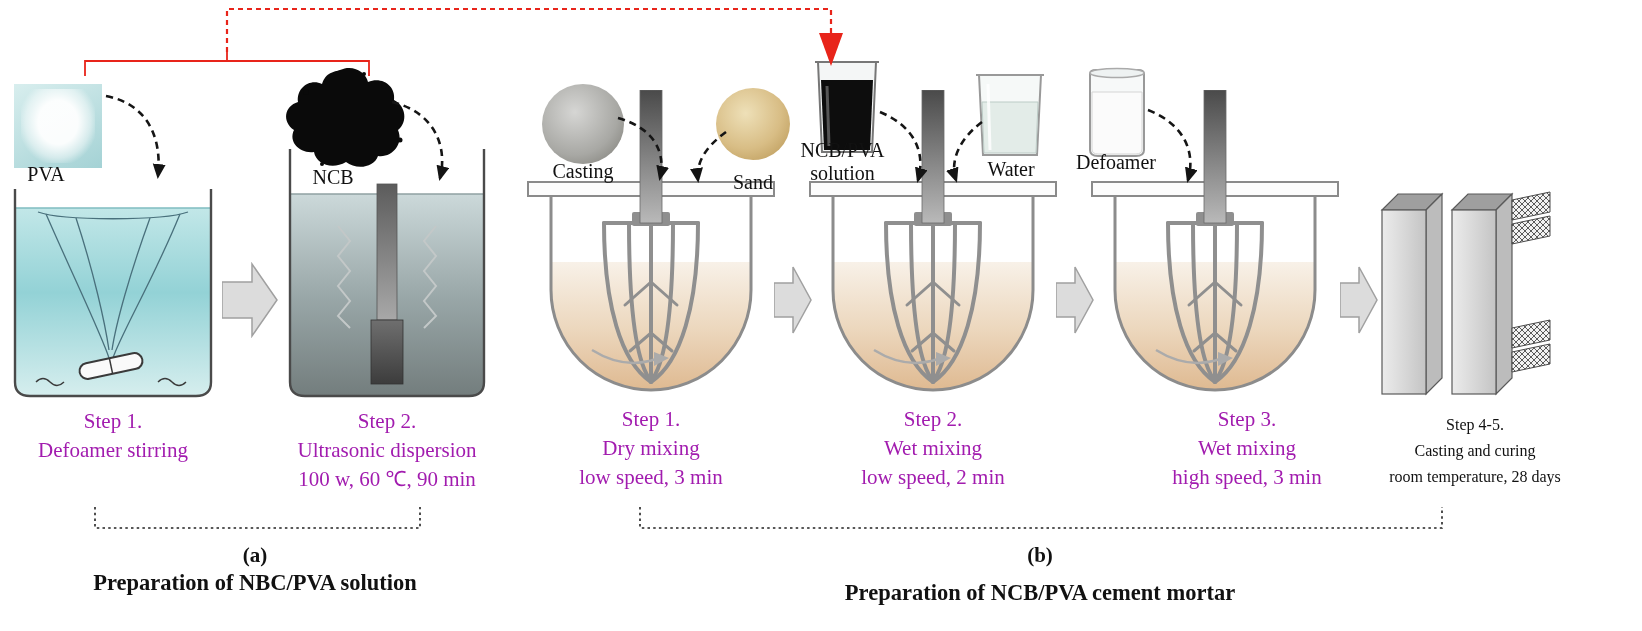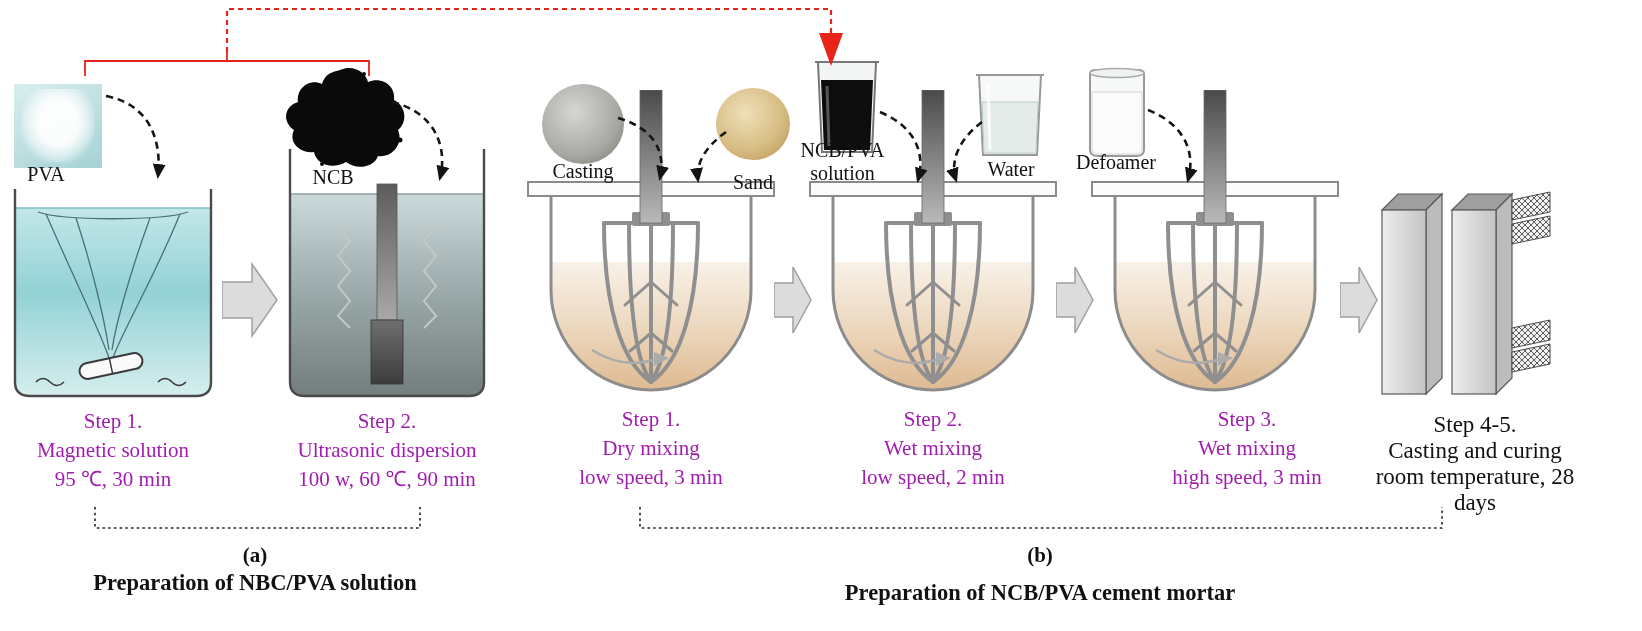--- a/index.html
+++ b/index.html
@@ -4,21 +4,21 @@
 <style>
   * { margin:0; padding:0; box-sizing:border-box; }
   html,body { background:#ffffff; }
   .canvas {
     position:relative; width:1642px; height:631px; background:#ffffff;
     font-family:"Liberation Serif", serif; color:#111; overflow:hidden;
   }
   svg.fig { position:absolute; }
   .overlay { position:absolute; left:0; top:0; z-index:6; pointer-events:none; }
   .caption { position:absolute; text-align:center; font-size:21px; line-height:29px; color:#a21caf; }
-  .caption-small { position:absolute; text-align:center; font-size:23px; line-height:26px; color:#111; }
+  .caption-small { position:absolute; text-align:center; font-size:16px; line-height:26px; color:#111; }
   .ing-label { position:absolute; text-align:center; font-size:20px; line-height:23px; color:#111; z-index:4; }
   .sec-label { position:absolute; text-align:center; font-weight:bold; font-size:21px; color:#111; }
   .sec-title { position:absolute; text-align:center; font-weight:bold; font-size:22.5px; color:#111; }
   .photo { position:absolute; z-index:2; }
 </style>
 </head>
 <body>
 
 <div class="canvas">
 
@@ -133,22 +133,21 @@
     <rect x="89" y="172" width="32" height="64" fill="url(#tipg)" stroke="#333" stroke-width="0.8"></rect>
     <path d="M8,1 L8,234 Q8,248 23,248 L187,248 Q202,248 202,234 L202,1" fill="none" stroke="#4a4a4a" stroke-width="2.4"></path>
   </svg>
 
   <svg class="fig" style="left:222px;top:262px" width="56" height="76" viewBox="0 0 56 76">
     <polygon points="0,20 30,20 30,2 55,38 30,74 30,56 0,56" fill="#dcdcdc" stroke="#a0a0a0" stroke-width="1.5"></polygon>
   </svg>
 
   <div class="caption" style="left:8px;top:407px;width:210px">
     <div>Step 1.</div>
-    <div>Magnetic solution</div>
-    <div>95 ℃, 30 min</div>
+    <div>Defoamer stirring</div>
   </div>
   <div class="caption" style="left:278px;top:407px;width:218px">
     <div>Step 2.</div>
     <div>Ultrasonic dispersion</div>
     <div>100 w, 60 ℃, 90 min</div>
   </div>
 
   <div class="sec-label" style="left:130px;top:543px;width:250px">(a)</div>
   <div class="sec-title" style="left:30px;top:570px;width:450px">Preparation of NBC/PVA solution</div>
 

